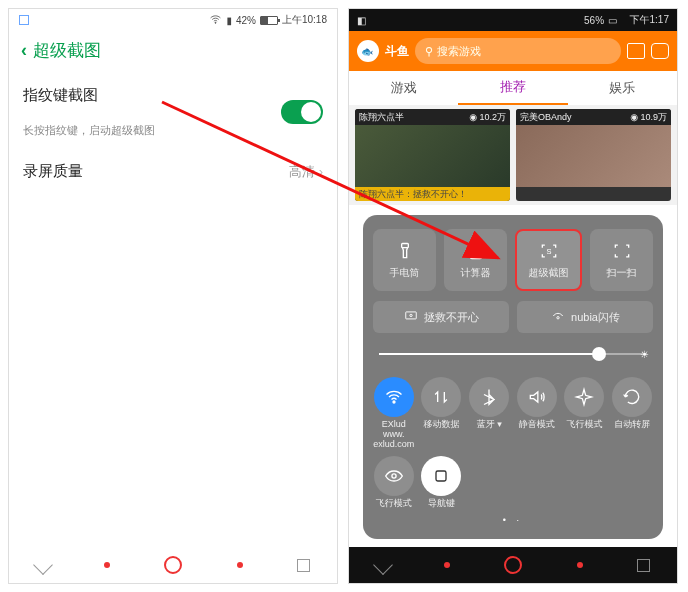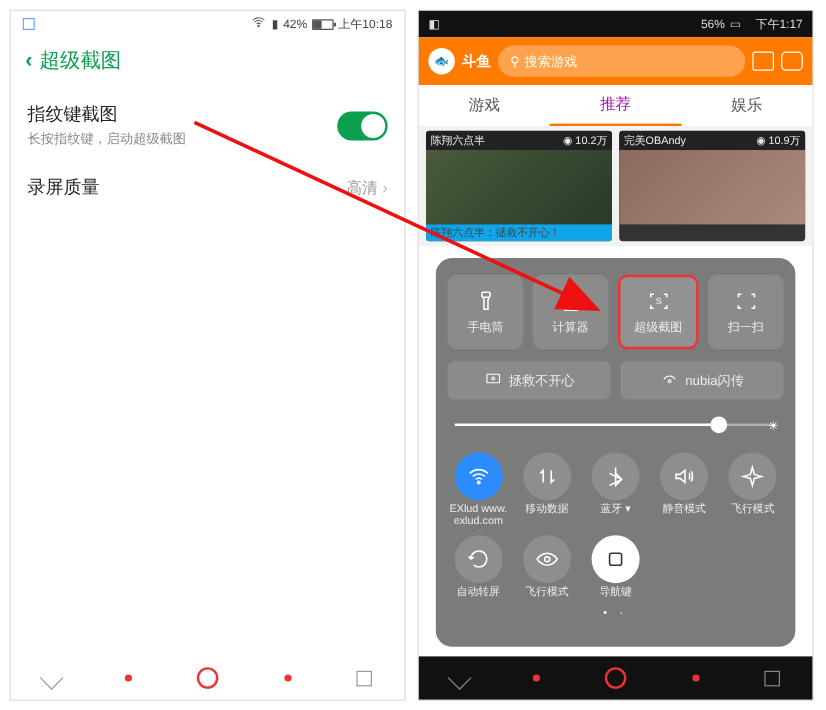--- a/index.html
+++ b/index.html
@@ -13,21 +13,21 @@
   .status-l .sl-icon{width:10px;height:10px;border:1px solid #6aa6ff;margin-right:auto}
   .status-l .wifi{margin-right:4px}
   .status-l .batt{margin:0 4px;width:18px;height:9px;border:1px solid #555;border-radius:1px;position:relative}
   .status-l .batt::after{content:"";position:absolute;right:-3px;top:2px;width:2px;height:3px;background:#555}
   .status-l .batt .fill{position:absolute;left:0;top:0;bottom:0;width:42%;background:#555}
   .header-l{display:flex;align-items:center;padding:8px 12px 12px}
   .back{color:#0aa050;font-size:18px;margin-right:6px;font-weight:bold}
   .header-l .title{color:#0aa050;font-size:17px;font-weight:500}
   .row{padding:12px 14px;display:flex;align-items:center;justify-content:space-between}
   .row .main{font-size:15px;color:#222}
-  .row .sub{font-size:11px;color:#888;margin-top:3px}
+  .row .sub{font-size:11px;color:#888;margin-top:18px}
   .row .val{font-size:13px;color:#999;display:flex;align-items:center}
   .row .val .chev{margin-left:4px;color:#bbb}
   .toggle{width:42px;height:24px;border-radius:12px;background:#0aa050;position:relative}
   .toggle::after{content:"";position:absolute;right:2px;top:2px;width:20px;height:20px;background:#fff;border-radius:50%}
   .navbar{position:absolute;bottom:0;left:0;right:0;height:36px;display:flex;justify-content:space-around;align-items:center}
   .nav-chev{width:14px;height:14px;border-left:1.5px solid #999;border-bottom:1.5px solid #999;transform:rotate(-45deg)}
   .nav-dot{width:6px;height:6px;background:#e33;border-radius:50%}
   .nav-circle{width:18px;height:18px;border:2px solid #e33;border-radius:50%}
   .nav-sq{width:13px;height:13px;border:1.5px solid #999}
 
@@ -38,38 +38,38 @@
   .logo{width:22px;height:22px;background:#fff;border-radius:50%;display:flex;align-items:center;justify-content:center;font-size:10px;color:#ff7a00;font-weight:bold}
   .logo-txt{color:#fff;font-size:12px;font-weight:bold}
   .srch{flex:1;height:26px;background:rgba(255,255,255,.3);border-radius:13px;display:flex;align-items:center;padding:0 10px;color:#ffe;font-size:11px}
   .bic{width:18px;height:16px;border:1.5px solid #fff;border-radius:2px}
   .tabs{height:34px;background:#fff;display:flex}
   .tab{flex:1;display:flex;align-items:center;justify-content:center;font-size:13px;color:#555}
   .tab.active{color:#a21caf;border-bottom:2px solid #ff7a00}
   .cards{display:flex;gap:6px;padding:4px 6px;background:#f2f2f2}
   .card{flex:1;background:#333;border-radius:3px;overflow:hidden}
   .card .ct{height:16px;background:#222;color:#eee;font-size:9px;display:flex;align-items:center;padding:0 4px;justify-content:space-between}
-  .card .cb{height:14px;background:#0ea5e9;color:#444;font-size:9px;padding:0 4px;display:flex;align-items:center;white-space:nowrap;overflow:hidden}
+  .card .cb{height:14px;background:#eab308;color:#444;font-size:9px;padding:0 4px;display:flex;align-items:center;white-space:nowrap;overflow:hidden}
   .card .cimg{height:62px;background:linear-gradient(135deg,#4a5a3a,#2a3a2a)}
   .card2 .cimg{background:linear-gradient(135deg,#8a6a5a,#aa8a7a)}
 
   
   .cc{position:absolute;left:14px;right:14px;bottom:44px;top:206px;background:rgba(100,100,100,.85);backdrop-filter:blur(10px);border-radius:14px;padding:14px 10px 8px}
   .cc .srow{display:flex;gap:8px;margin-bottom:10px}
   .sbtn{flex:1;height:62px;background:rgba(255,255,255,.12);border-radius:8px;display:flex;flex-direction:column;align-items:center;justify-content:center;color:#eee;font-size:10px;gap:4px}
   .sbtn.hl{border:2.5px solid #e33;background:rgba(255,255,255,.18)}
   .sbtn .ic{width:22px;height:22px;display:flex;align-items:center;justify-content:center}
   .wrow{display:flex;gap:8px;margin-bottom:12px}
   .wbtn{flex:1;height:32px;background:rgba(255,255,255,.12);border-radius:6px;display:flex;align-items:center;justify-content:center;color:#eee;font-size:11px;gap:5px}
   .bright{height:18px;margin:0 6px 14px;position:relative}
   .bright .track{position:absolute;top:8px;left:0;right:0;height:2px;background:rgba(255,255,255,.4)}
   .bright .fill{position:absolute;top:8px;left:0;width:82%;height:2px;background:#fff}
   .bright .knob{position:absolute;top:2px;left:82%;width:14px;height:14px;background:#fff;border-radius:50%;margin-left:-7px}
   .bright .sun{position:absolute;right:-2px;top:4px;color:#fff;font-size:10px}
-  .qgrid{display:grid;grid-template-columns:repeat(5,1fr);gap:6px}
+  .qgrid{display:grid;grid-template-columns:repeat(6,1fr);gap:6px}
   .qitem{display:flex;flex-direction:column;align-items:center;gap:3px;color:#eee;font-size:9px}
   .qic{width:40px;height:40px;border-radius:50%;background:rgba(255,255,255,.14);display:flex;align-items:center;justify-content:center;color:#fff;font-size:14px}
   .qic.on{background:#2a8cff}
   .qic.wh{background:#fff;color:#333}
   .dots{text-align:center;color:#fff;font-size:9px;margin-top:6px;letter-spacing:4px}
   .navbar-r{position:absolute;bottom:0;left:0;right:0;height:36px;background:#111;display:flex;justify-content:space-around;align-items:center}
   .navbar-r .nav-chev{border-color:#888}
   .navbar-r .nav-sq{border-color:#888}
 
   

